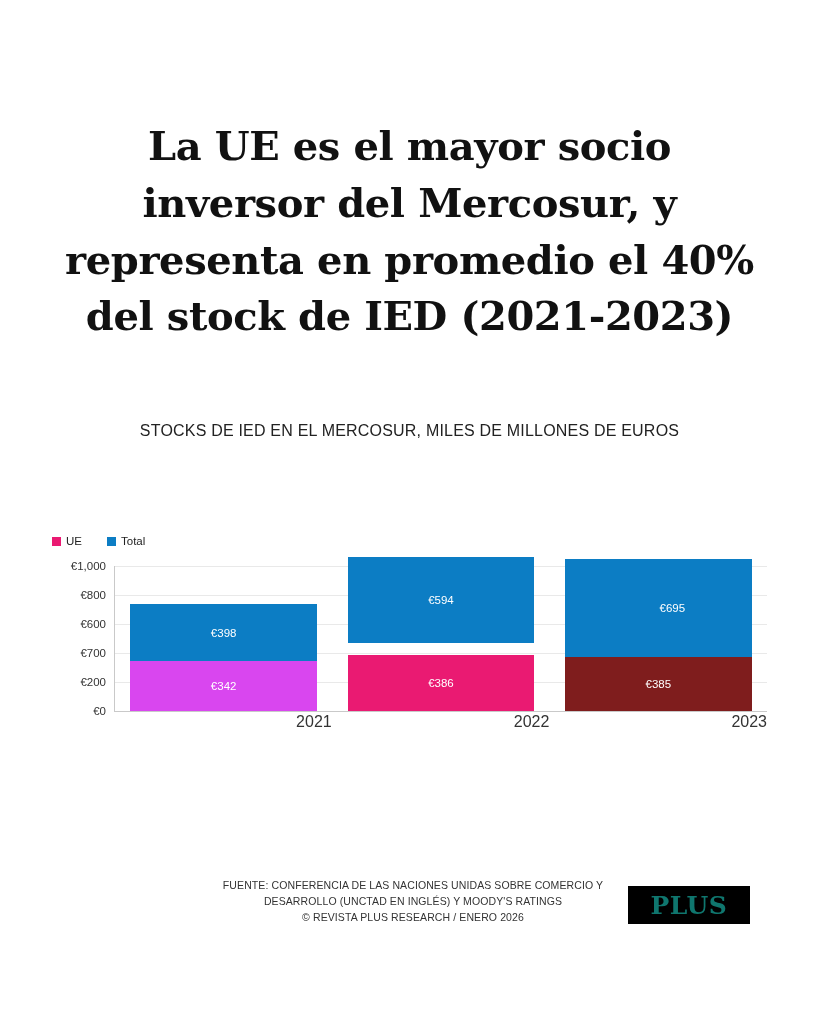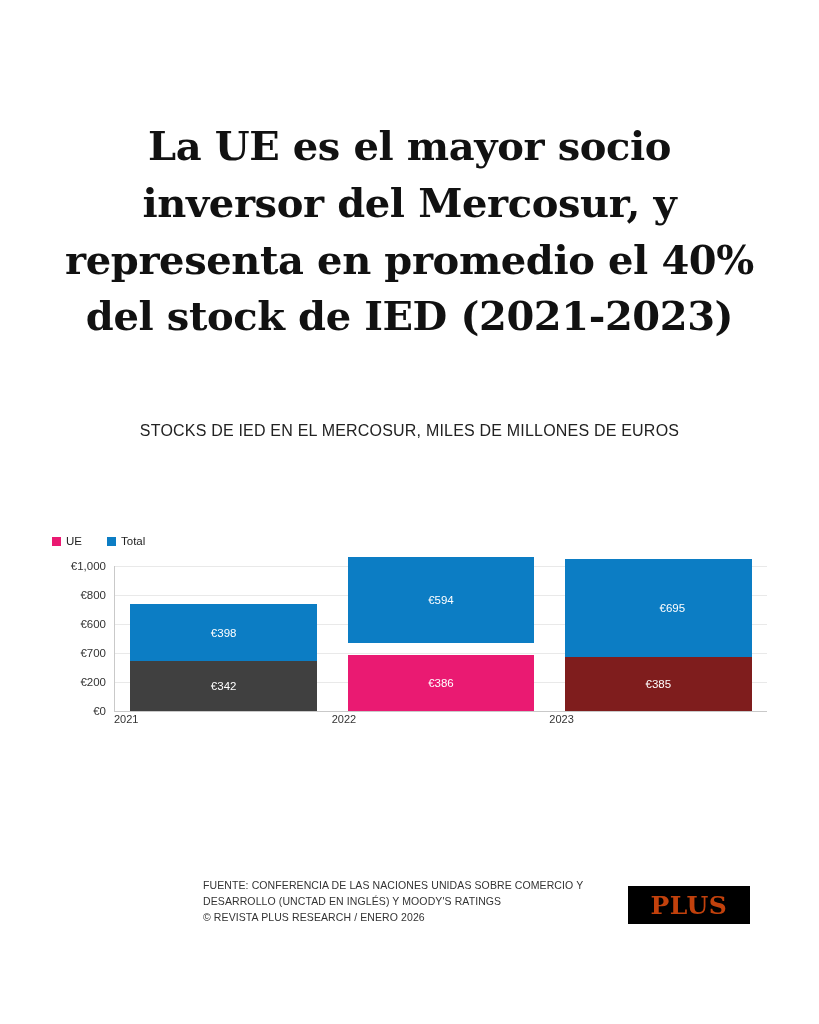--- a/index.html
+++ b/index.html
@@ -141,59 +141,59 @@
   }
   .x-labels {
     position: absolute;
     left: 62px;
     right: 0;
     top: 147px;
     display: flex;
   }
   .x-label {
     flex: 1;
-    text-align: left;
-    font-size: 11px;
+    text-align: right;
+    font-size: 16px;
     color: #333;
   }
 
   
   .footer {
     position: absolute;
     left: 0;
     right: 0;
     top: 878px;
     height: 70px;
   }
   .source {
     position: absolute;
     right: 196px;
     top: 0;
     width: 420px;
-    text-align: left;
+    text-align: center;
     font-size: 10.5px;
     line-height: 1.52;
     color: #333;
     letter-spacing: 0.1px;
   }
   .plus-logo {
     position: absolute;
     left: 628px;
     top: 8px;
     width: 122px;
     height: 38px;
     background: #000000;
     display: flex;
     align-items: center;
     justify-content: center;
     box-sizing: border-box;
     border: 3px solid #000;
   }
   .plus-logo span {
-    color: #c2410c;
+    color: #0f766e;
     font-family: "DejaVu Serif", "Liberation Serif", serif;
     font-weight: bold;
     font-size: 25px;
     letter-spacing: 0.5px;
   }
 </style>
 </head>
 <body>
 
 <div class="title">La UE es el mayor socio inversor del Mercosur, y representa en promedio el 40% del stock de IED (2021-2023)</div>
@@ -225,21 +225,21 @@
       <div class="gridline" style="top: 29px;"></div>
       <div class="gridline" style="top: 58px;"></div>
       <div class="gridline" style="top: 87px;"></div>
       <div class="gridline" style="top: 116px;"></div>
     <div class="bars" id="bars">
         <div class="bar-group">
           <div class="bar-stack">
             <div class="seg" style="height: 57.71px; background: rgb(12, 125, 196);">
               <span class="seg-label">€398</span>
             </div>
-            <div class="seg" style="height: 49.59px; background: #404040;">
+            <div class="seg" style="height: 49.59px; background: #d946ef;">
               <span class="seg-label">€342</span>
             </div>
           </div>
         </div>
         <div class="bar-group">
           <div class="bar-stack">
             <div class="seg" style="height: 86.13px; background: rgb(12, 125, 196);">
               <span class="seg-label">€594</span>
             </div>
             <div class="seg" style="height: 55.97px; background: rgb(234, 26, 114); margin-top: 12px;">

